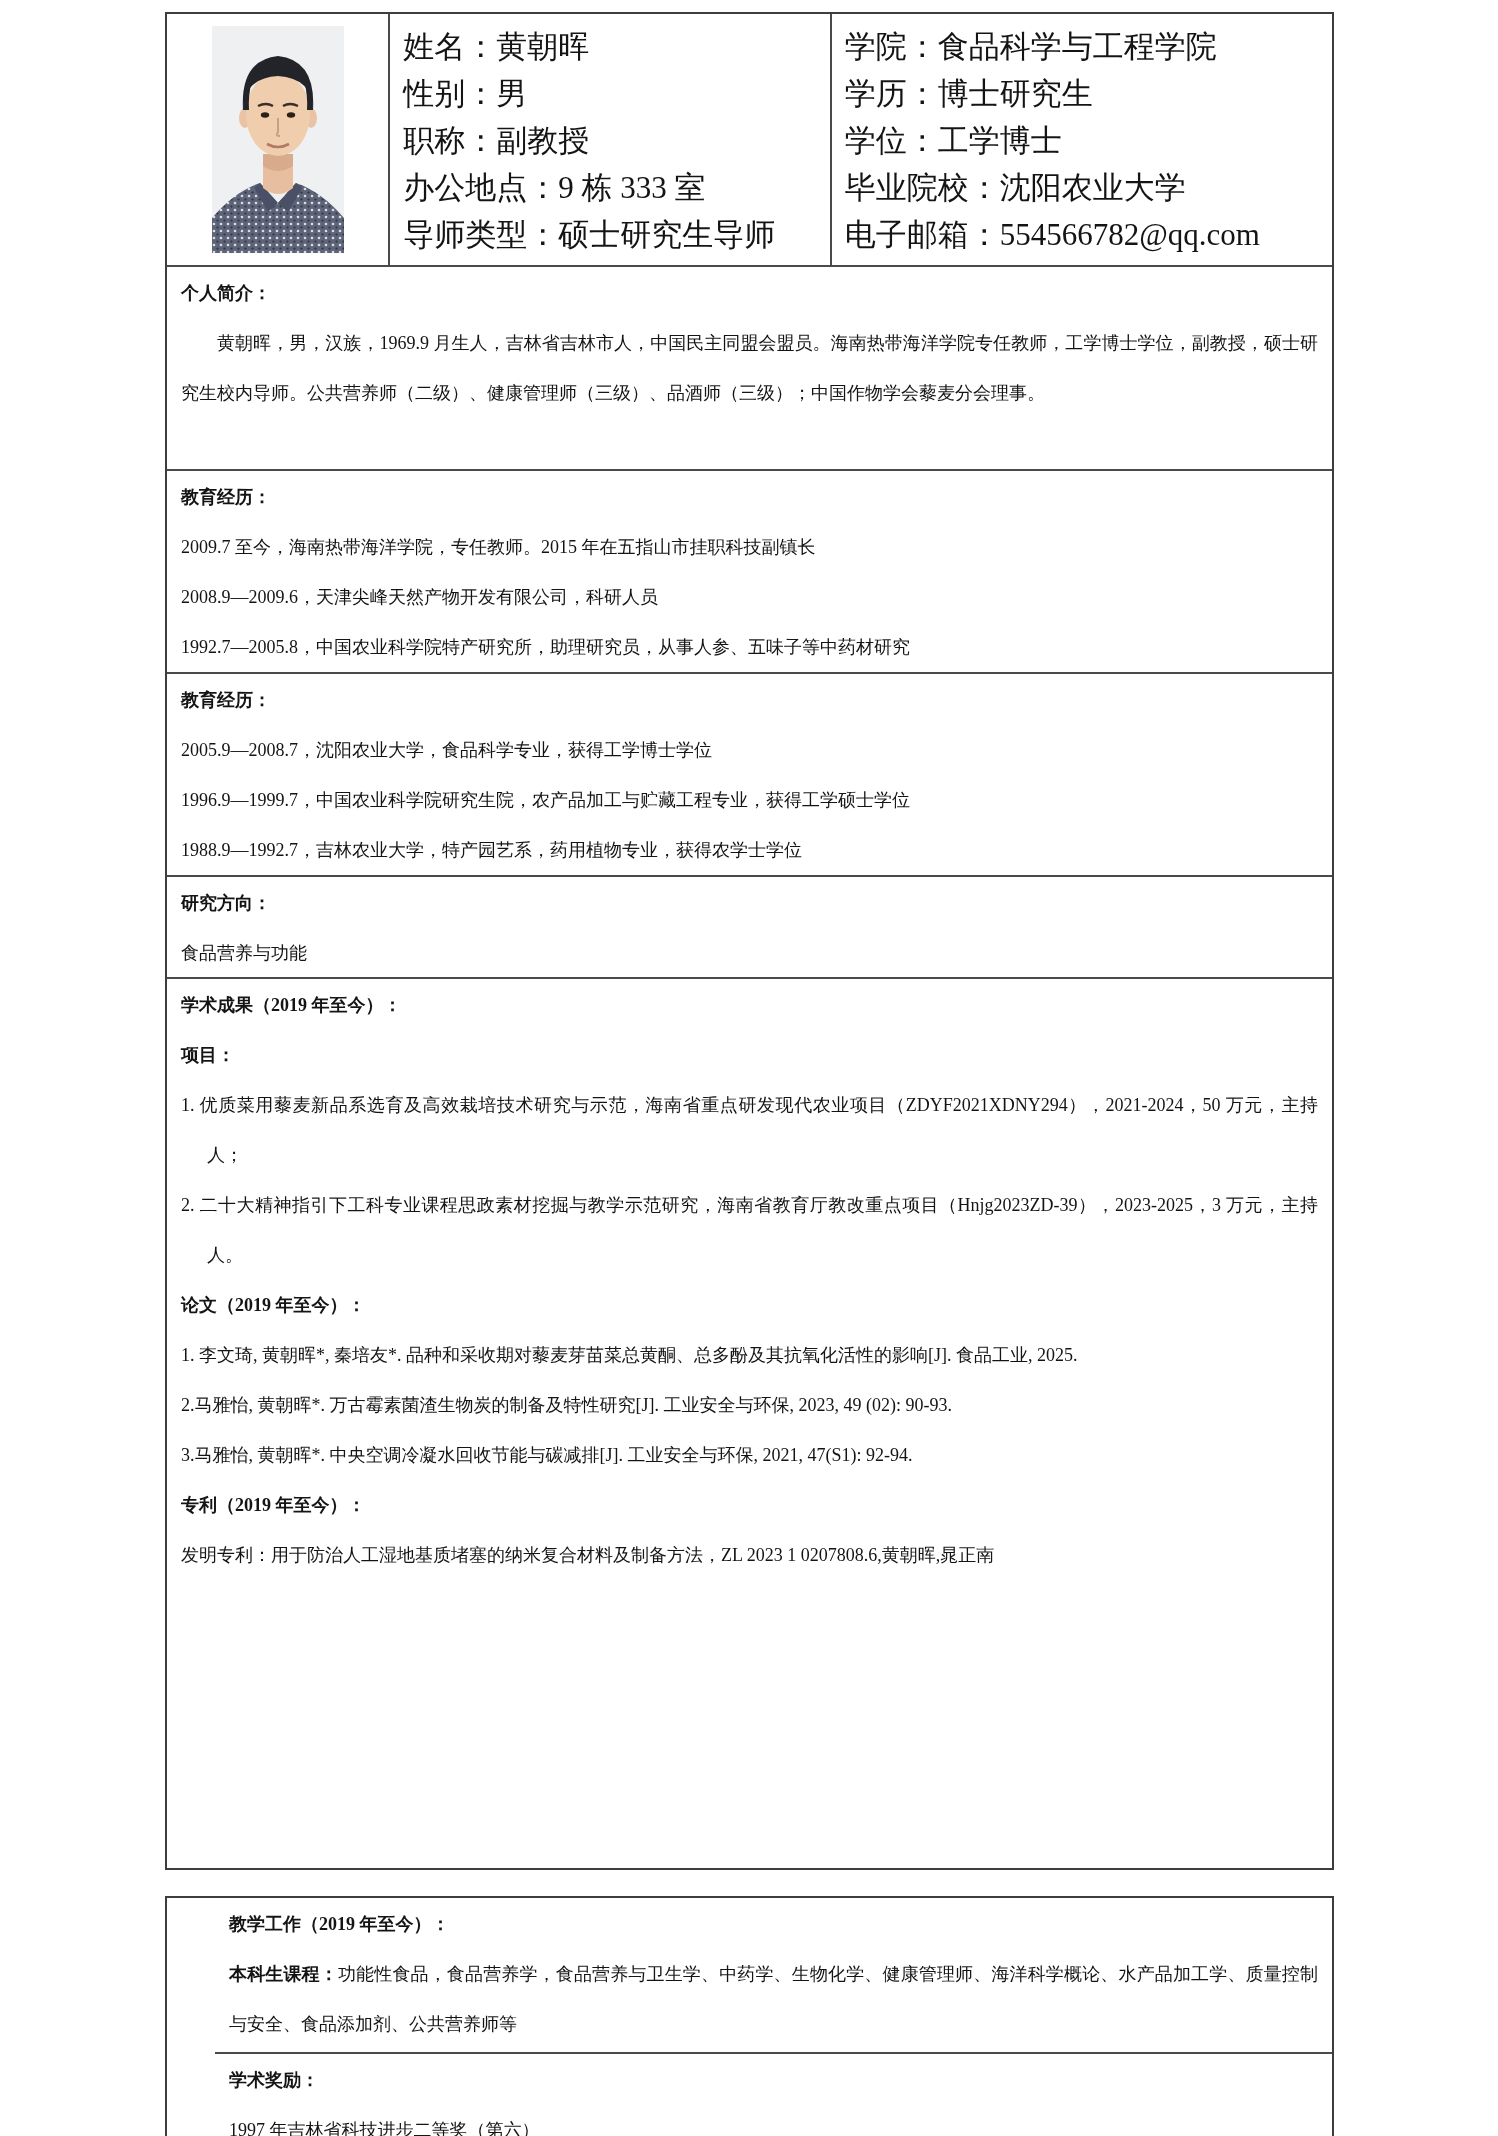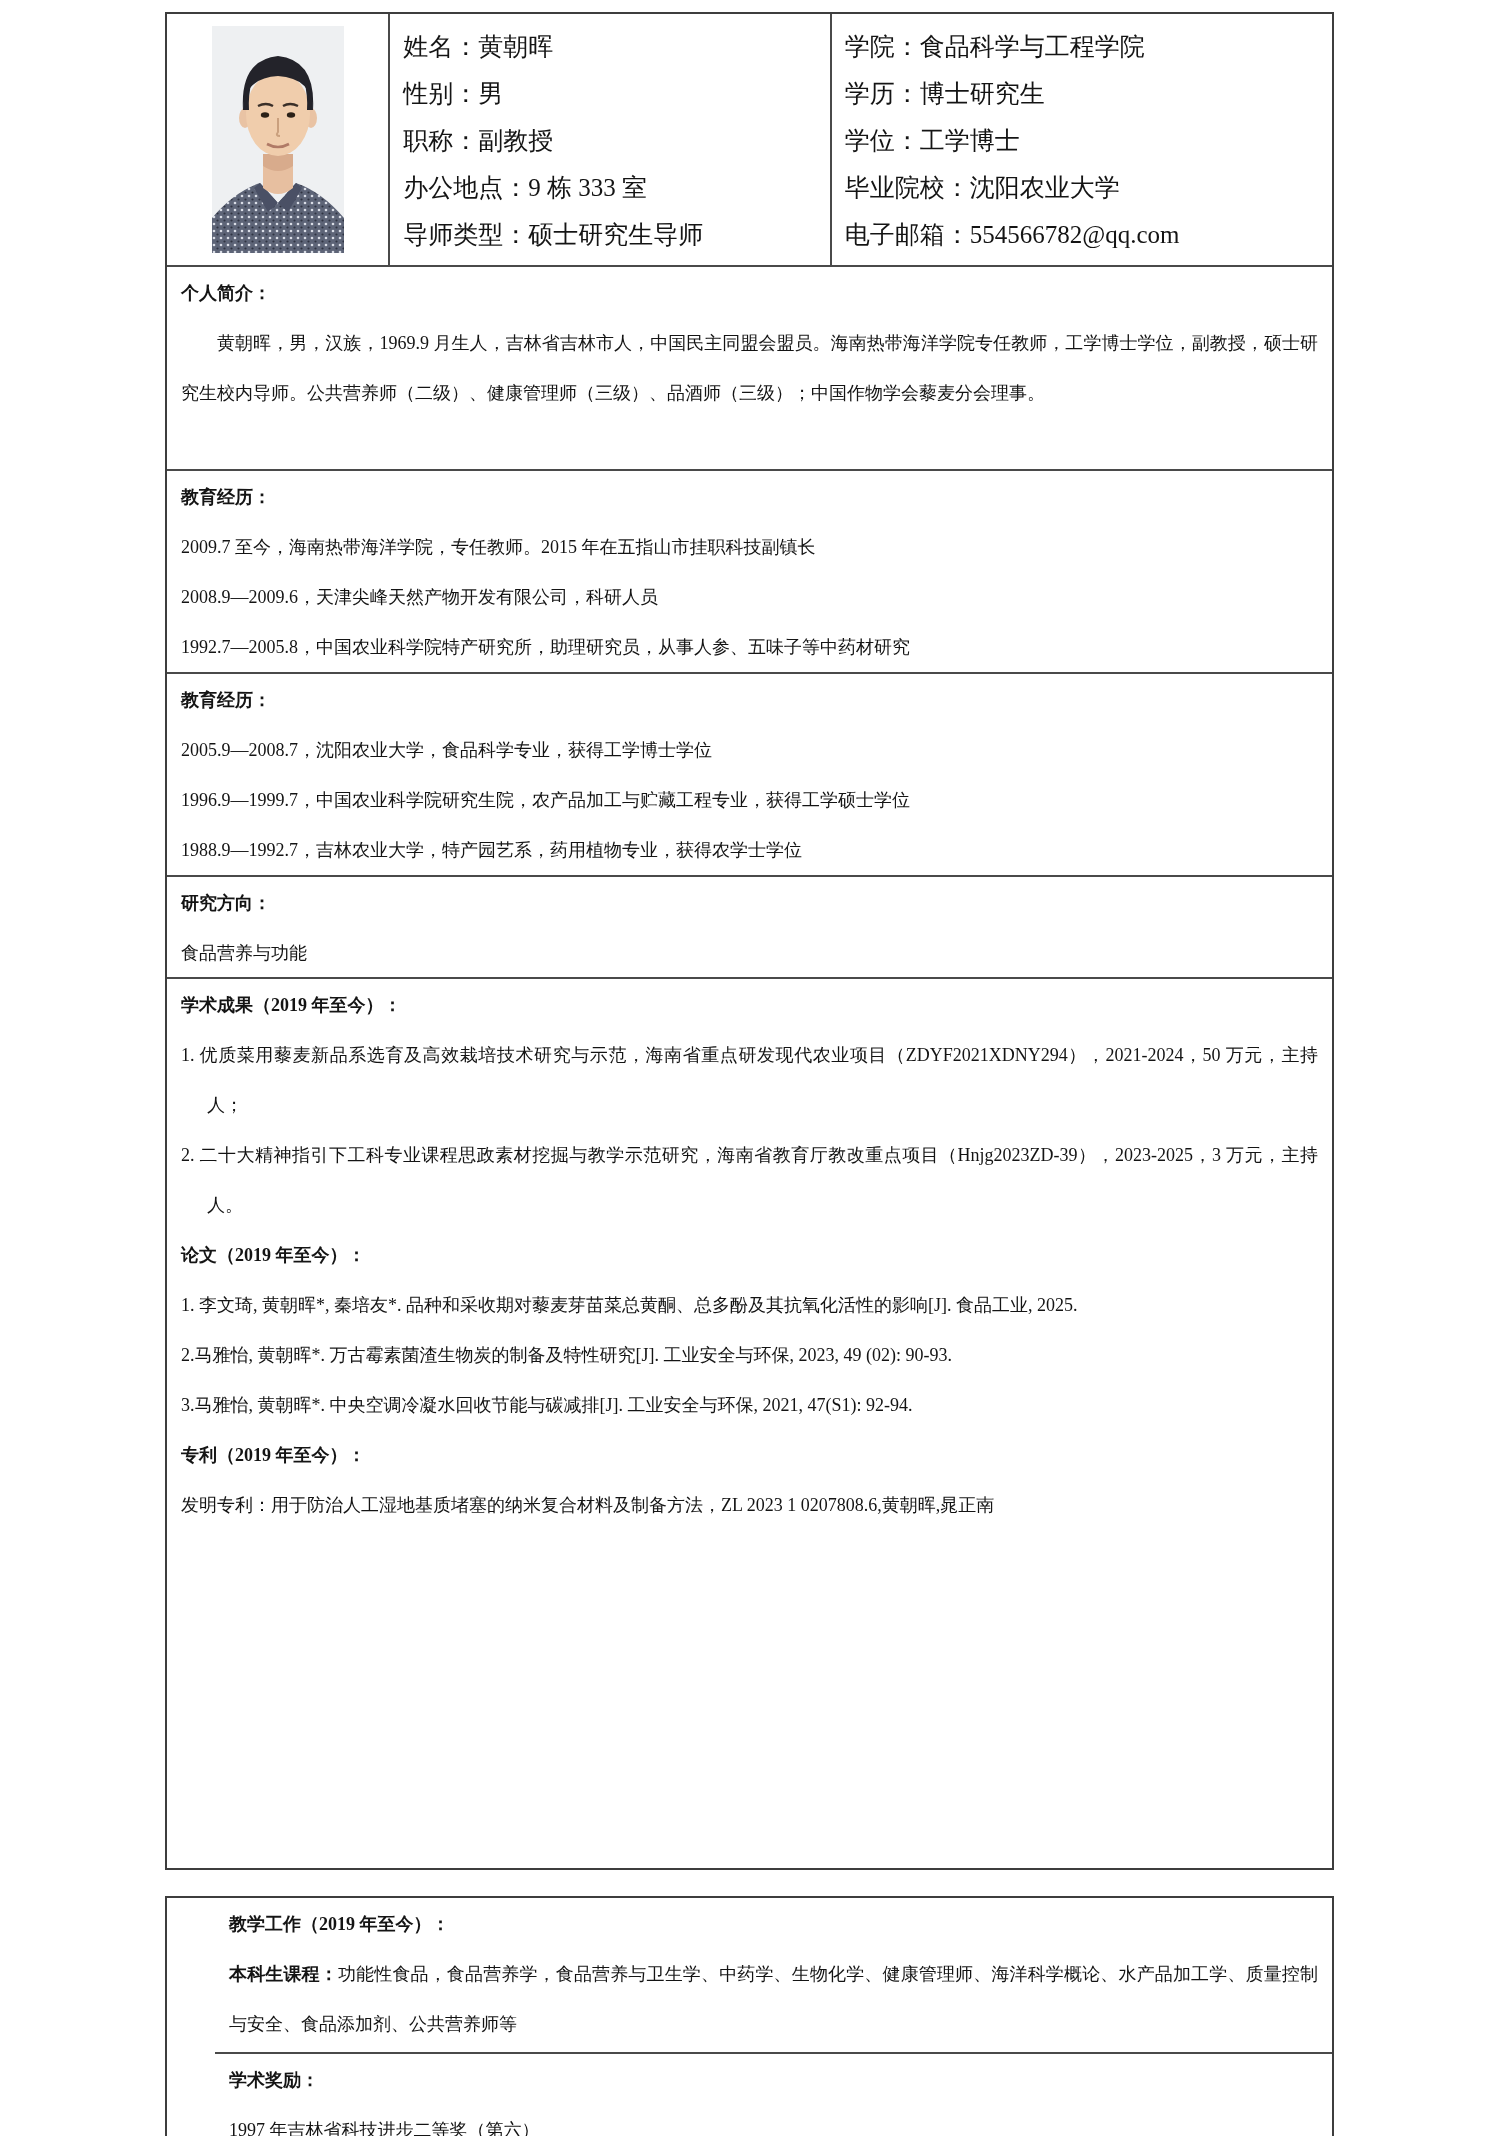--- a/index.html
+++ b/index.html
@@ -14,21 +14,21 @@
   .tbl{border:2px solid #3d3d3d;background:#fff;box-sizing:border-box;width:1169px;}
   .tbl2{margin-top:26px;padding-left:48px;}
   .row{border-top:2px solid #4a4a4a;box-sizing:border-box;overflow:hidden;}
   .row:first-child{border-top:none;}
   
   .id-row{display:flex;height:251px;}
   .photo-cell{width:222px;box-sizing:border-box;display:flex;align-items:center;justify-content:center;}
   .info-col{box-sizing:border-box;border-left:2px solid #4a4a4a;padding:9px 0 0 13px;}
   .info-left{width:443px;}
   .info-right{width:504px;font-family:Liberation Serif, serif;}
-  .info-line{height:47px;line-height:47px;font-size:25px;white-space:nowrap;}
+  .info-line{height:47px;line-height:47px;font-size:31px;white-space:nowrap;}
   
   .cell{box-sizing:border-box;padding:1px 14px;font-size:18px;line-height:50px;}
   .h-intro{height:204px;}
   .h-work{height:203px;}
   .h-edu{height:203px;}
   .h-res{height:102px;}
   .h-ach{height:891px;}
   .h-teach{height:154px;}
   .h-award{height:101px;}
   .h-soc{height:124px;margin-top:28px;}
@@ -124,20 +124,21 @@
         <div class="line">1988.9—1992.7，吉林农业大学，特产园艺系，药用植物专业，获得农学士学位</div>
       </div>
 
       <div class="row cell h-res">
         <div class="sec-title">研究方向：</div>
         <div class="line">食品营养与功能</div>
       </div>
 
       <div class="row cell h-ach">
         <div class="sec-title">学术成果（2019 年至今）：</div>
+        <div class="sec-title">项目：</div>
         <p class="para hang">1. 优质菜用藜麦新品系选育及高效栽培技术研究与示范，海南省重点研发现代农业项目（ZDYF2021XDNY294），2021-2024，50 万元，主持人；</p>
         <p class="para hang">2. 二十大精神指引下工科专业课程思政素材挖掘与教学示范研究，海南省教育厅教改重点项目（Hnjg2023ZD-39），2023-2025，3 万元，主持人。</p>
         <div class="sec-title">论文（2019 年至今）：</div>
         <p class="para">1. 李文琦, 黄朝晖*, 秦培友*. 品种和采收期对藜麦芽苗菜总黄酮、总多酚及其抗氧化活性的影响[J]. 食品工业, 2025.</p>
         <p class="para">2.马雅怡, 黄朝晖*. 万古霉素菌渣生物炭的制备及特性研究[J]. 工业安全与环保, 2023, 49 (02): 90-93.</p>
         <p class="para">3.马雅怡, 黄朝晖*. 中央空调冷凝水回收节能与碳减排[J]. 工业安全与环保, 2021, 47(S1): 92-94.</p>
         <div class="sec-title">专利（2019 年至今）：</div>
         <p class="para">发明专利：用于防治人工湿地基质堵塞的纳米复合材料及制备方法，ZL 2023 1 0207808.6,黄朝晖,晁正南</p>
       </div>
     </div>

